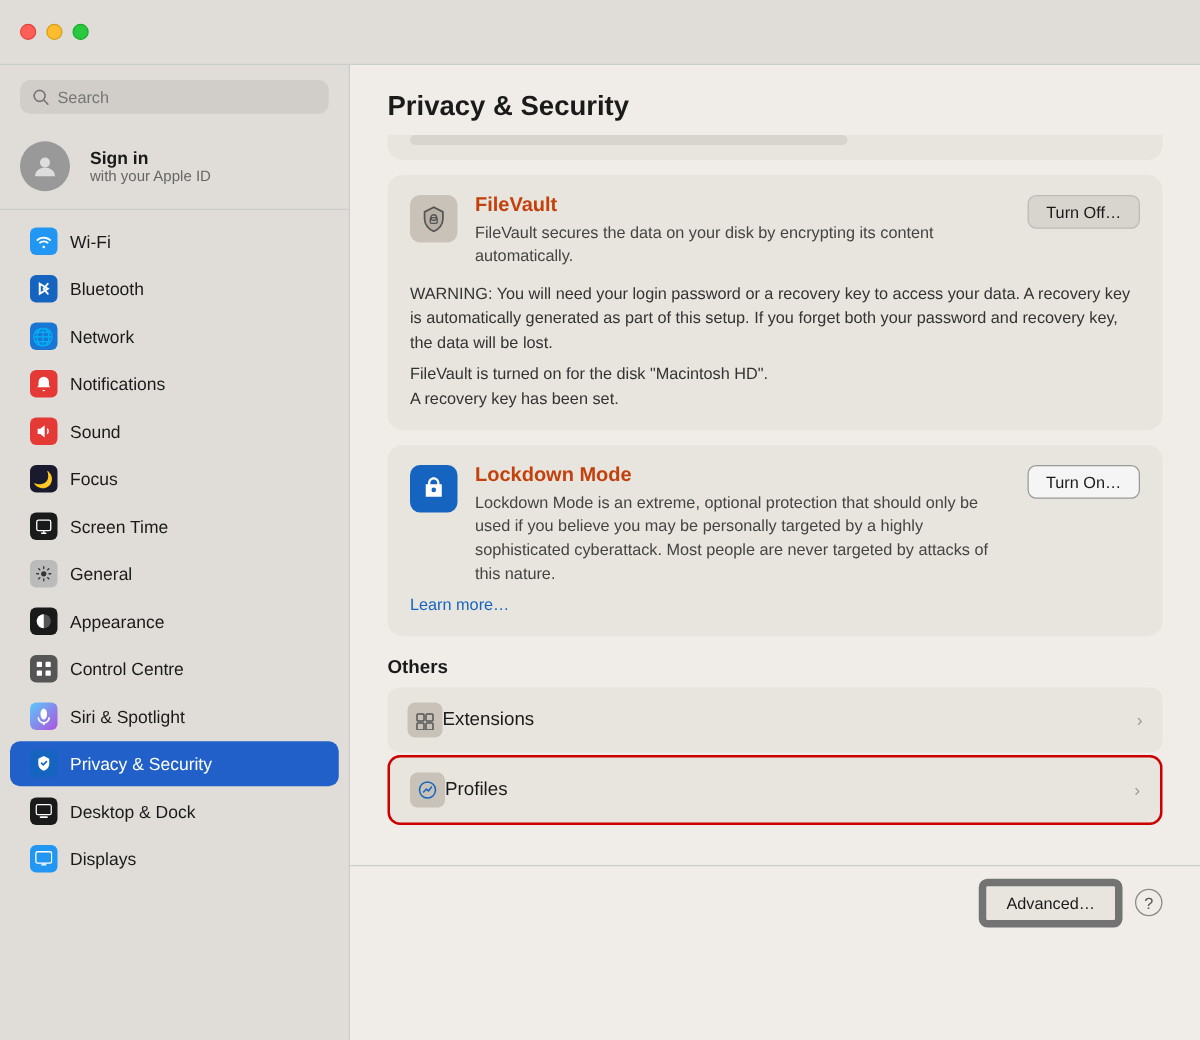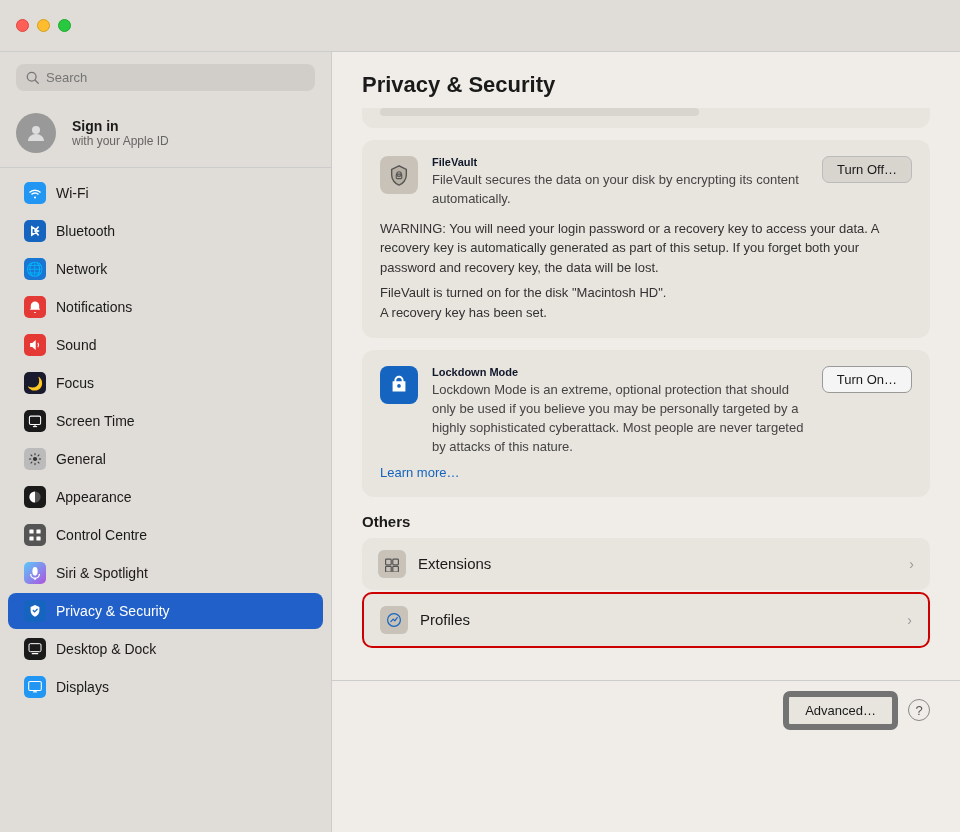--- a/index.html
+++ b/index.html
@@ -35,21 +35,21 @@
 
     
     .app-body {
       display: flex;
       flex: 1;
       overflow: hidden;
     }
 
     
     .sidebar {
-      width: 332px;
+      width: 280px;
       background: #e0ddd8;
       border-right: 1px solid #ccc;
       display: flex;
       flex-direction: column;
       overflow-y: auto;
       flex-shrink: 0;
     }
 
     
     .search-bar {
@@ -185,23 +185,23 @@
       border-radius: 8px;
       display: flex; align-items: center; justify-content: center;
       flex-shrink: 0;
       font-size: 20px;
     }
     .card-icon-filevault { background: #c8c2b8; }
     .card-icon-lockdown { background: #1565C0; color: white; }
 
     .card-text { flex: 1; }
     .card-title {
-      font-size: 11px;
+      font-size: 16px;
       font-weight: 600;
-      color: #0f172a;
+      color: #c2410c;
       margin-bottom: 3px;
     }
     .card-desc {
       font-size: 13px;
       color: #444;
       line-height: 1.45;
     }
 
     .card-btn {
       background: #d8d4ce;
@@ -247,21 +247,20 @@
       margin: 16px 0 8px;
     }
 
     .list-item {
       background: #e8e4de;
       border-radius: 10px;
       padding: 12px 16px;
       margin-bottom: 2px;
       display: flex;
       align-items: center;
-      gap: 12px;
       cursor: pointer;
       justify-content: center;
     }
 
     .list-item-icon {
       width: 28px; height: 28px;
       border-radius: 6px;
       display: flex; align-items: center; justify-content: center;
       font-size: 15px;
       flex-shrink: 0;

